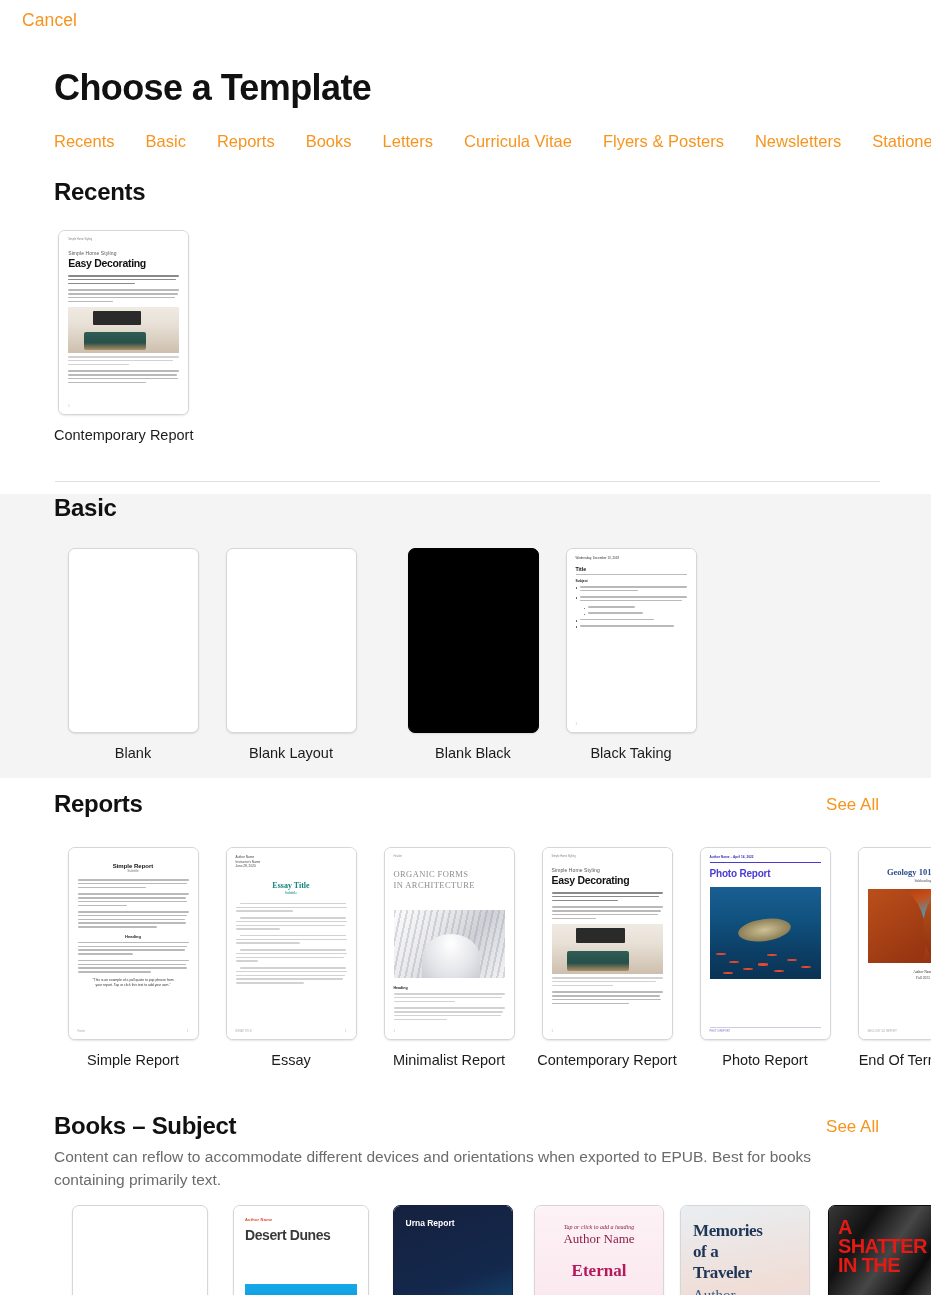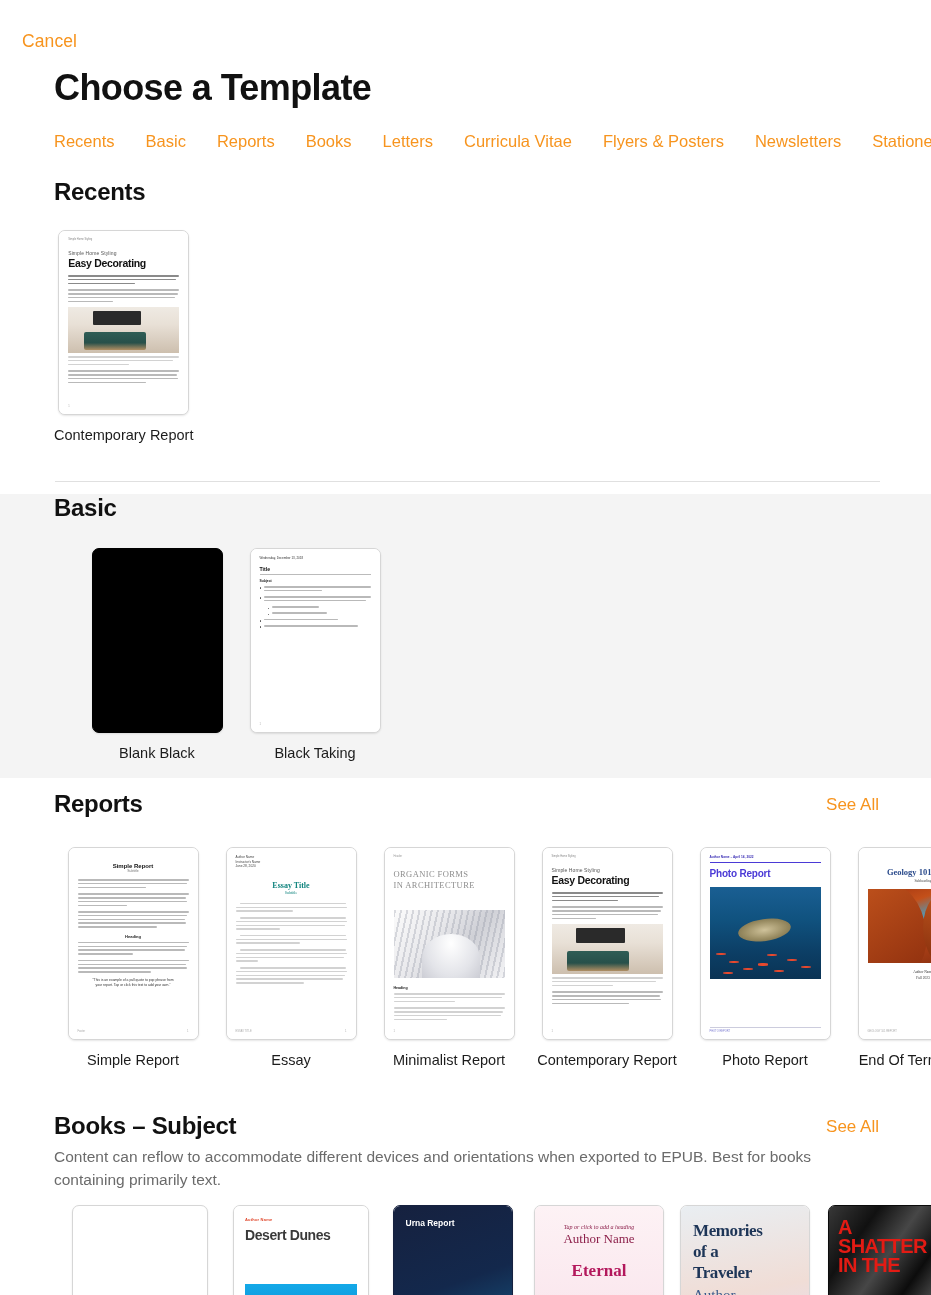--- a/index.html
+++ b/index.html
@@ -14,21 +14,21 @@
   #root {
     position: relative;
     width: 931px; height: 1295px;
     background: #ffffff;
     overflow: hidden;
   }
 
   
   .cancel-btn {
     position: absolute;
-    left: 22px; top: 31px;
+    left: 22px; top: 10px;
     font-size: 17.5px;
     color: #F7941E;
     letter-spacing: 0.1px;
     cursor: pointer;
     background: none; border: none; padding: 0;
     font-family: "Liberation Sans", sans-serif;
   }
   .page-title {
     position: absolute;
     left: 54px; top: 67px;
@@ -294,21 +294,29 @@
 
   <div class="divider"></div>
 
   <div class="section gray" style="top:494px;height:284px;">
     <div class="sec-head">
       <h2 class="sec-title">Basic</h2>
     </div>
 
     <div class="row" style="left:54px;top:54px;align-items:flex-start;">
 
-
+      <div class="cell" style="width:158px;">
+        <div class="thumb" style="width:131px;height:185px;"></div>
+        <div class="caption">Blank</div>
+      </div>
+
+      <div class="cell" style="width:158px;">
+        <div class="thumb" style="width:131px;height:185px;"></div>
+        <div class="caption">Blank Layout</div>
+      </div>
 
 
       <div class="cell" style="width:158px;margin-left:24px;">
         <div class="thumb" style="width:131px;height:185px;background:#000;border-color:#000;"></div>
         <div class="caption">Blank Black</div>
       </div>
 
       <div class="cell" style="width:158px;">
         <div class="thumb" style="width:131px;height:185px;">
           <div class="doc">

